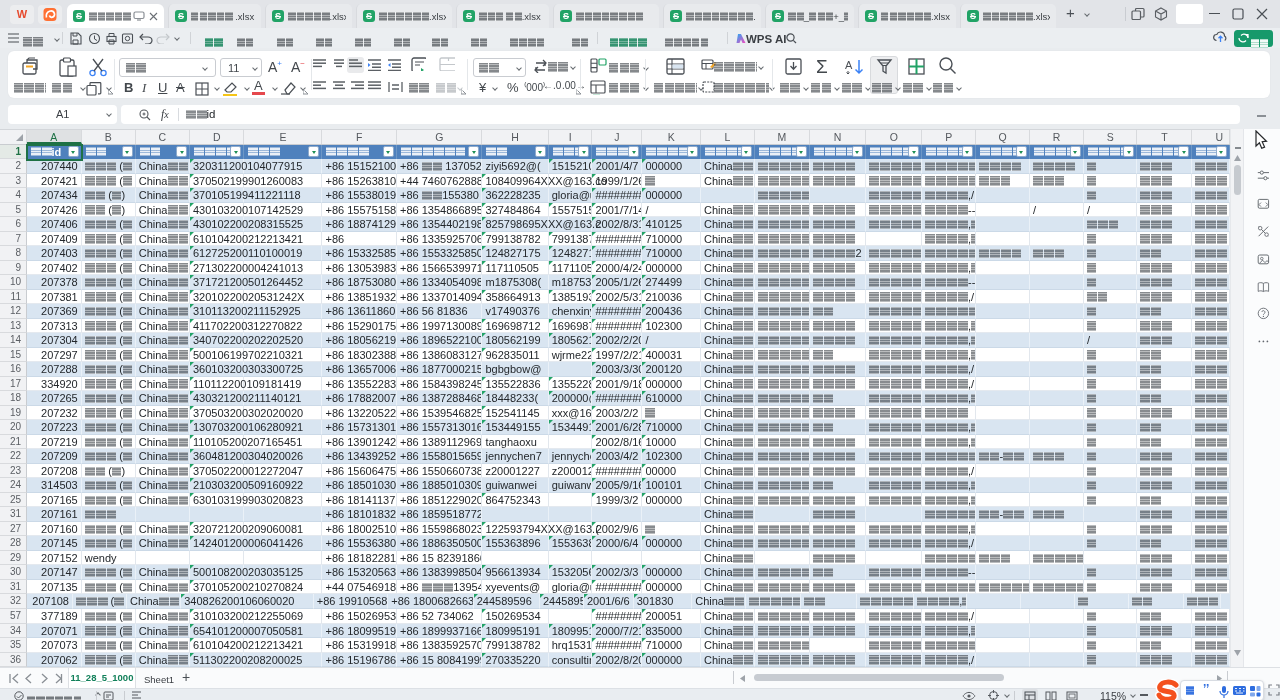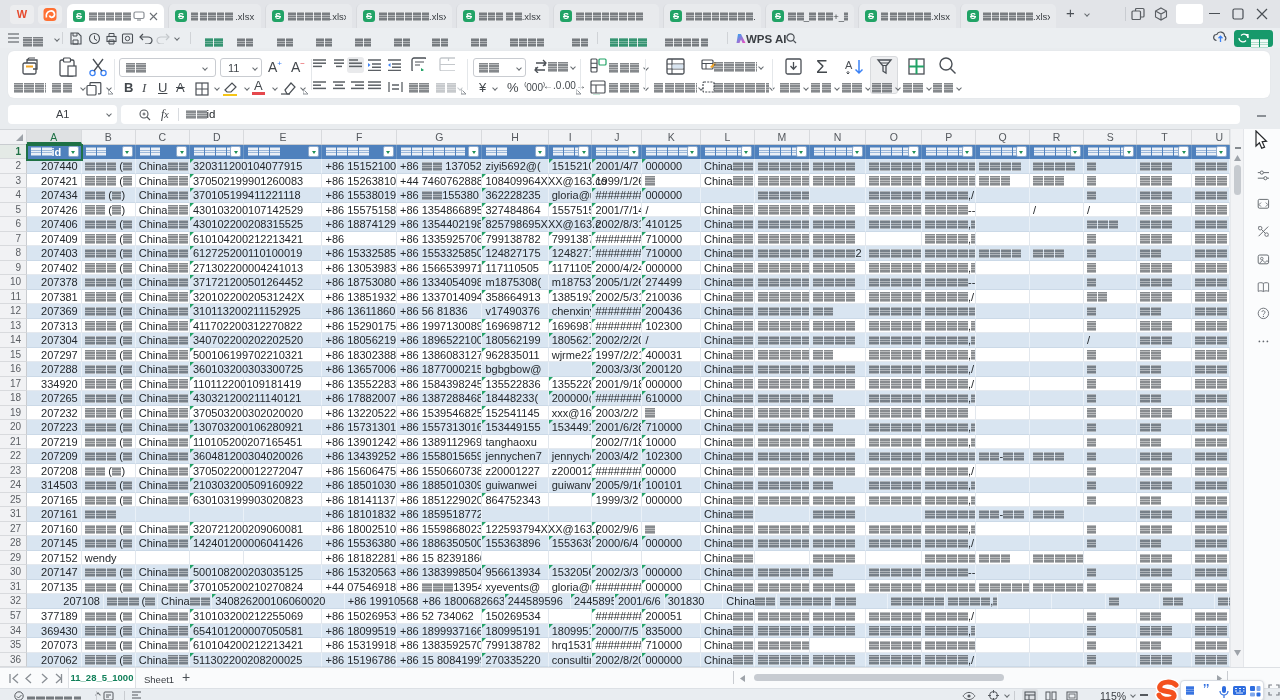--- a/index.html
+++ b/index.html
@@ -1044,21 +1044,21 @@
       <div class="r rw">
         <div class="c ra" style="width:54.75px;">207219</div>
         <div class="c" style="width:54.00px;"><i class="z" style="width:31.5px"></i> (<i class="z" style="width:9.5px"></i></div>
         <div class="c" style="width:54.25px;">China<i class="z" style="width:20.5px"></i></div>
         <div class="c g ov" style="width:54.40px;z-index:2">110105200207165451</div>
         <div class="c" style="width:78.10px;"></div>
         <div class="c" style="width:74.50px;">+86 13901242</div>
         <div class="c" style="width:85.50px;">+86 13891129694</div>
         <div class="c" style="width:66.25px;">tanghaoxu</div>
         <div class="c" style="width:43.75px;"></div>
-        <div class="c ra g" style="width:50.00px;">2002/7/18</div>
+        <div class="c ra g" style="width:50.00px;">2002/8/16</div>
         <div class="c g" style="width:58.50px;">10000</div>
         <div class="c" style="width:54.00px;">China<i class="z" style="width:20.5px"></i></div>
         <div class="c" style="width:55.00px;"><i class="z" style="width:53.5px"></i></div>
         <div class="c" style="width:56.00px;"><i class="z" style="width:42.5px"></i></div>
         <div class="c" style="width:56.50px;"><i class="z" style="width:53.5px"></i></div>
         <div class="c" style="width:53.50px;"><i class="z" style="width:42.5px"></i>,<i class="z" style="width:9.5px"></i></div>
         <div class="c" style="width:54.00px;"></div>
         <div class="c" style="width:54.00px;"></div>
         <div class="c" style="width:53.50px;"><i class="z" style="width:9.5px"></i></div>
         <div class="c" style="width:55.00px;"><i class="z" style="width:20.5px"></i></div>
@@ -1288,21 +1288,21 @@
         <div class="c" style="width:56.00px;"><i class="z" style="width:42.5px"></i></div>
         <div class="c" style="width:56.50px;"><i class="z" style="width:53.5px"></i></div>
         <div class="c" style="width:53.50px;"><i class="z" style="width:53.5px"></i></div>
         <div class="c" style="width:54.00px;"><i class="z" style="width:53.5px"></i></div>
         <div class="c" style="width:54.00px;"><i class="z" style="width:53.5px"></i></div>
         <div class="c" style="width:53.50px;"><i class="z" style="width:9.5px"></i></div>
         <div class="c" style="width:55.00px;"><i class="z" style="width:31.5px"></i></div>
         <div class="c" style="width:37.50px;"><i class="z" style="width:31.5px"></i></div>
       </div>
       <div class="r rb">
-        <div class="c ra" style="width:77px;">207108</div>
+        <div class="c ra" style="width:46px;">207108</div>
         <div class="c" style="width:54.00px;"><i class="z" style="width:31.5px"></i> (<i class="z" style="width:9.5px"></i></div>
         <div class="c" style="width:54.25px;">China<i class="z" style="width:20.5px"></i></div>
         <div class="c g ov" style="width:54.40px;z-index:2">340826200106060020</div>
         <div class="c" style="width:78.10px;"></div>
         <div class="c" style="width:74.50px;">+86 19910568</div>
         <div class="c" style="width:85.50px;">+86 18006826638</div>
         <div class="c g " style="width:66.25px;">244589596</div>
         <div class="c g" style="width:43.75px;">244589596</div>
         <div class="c ra g" style="width:50.00px;">2001/6/6</div>
         <div class="c g" style="width:58.50px;">301830</div>
@@ -1334,30 +1334,30 @@
         <div class="c" style="width:56.00px;"><i class="z" style="width:42.5px"></i></div>
         <div class="c" style="width:56.50px;"><i class="z" style="width:53.5px"></i></div>
         <div class="c" style="width:53.50px;"><i class="z" style="width:42.5px"></i>,/</div>
         <div class="c" style="width:54.00px;"></div>
         <div class="c" style="width:54.00px;"></div>
         <div class="c" style="width:53.50px;"><i class="z" style="width:9.5px"></i></div>
         <div class="c" style="width:55.00px;"><i class="z" style="width:20.5px"></i></div>
         <div class="c" style="width:37.50px;"><i class="z" style="width:31.5px"></i></div>
       </div>
       <div class="r rb">
-        <div class="c ra" style="width:54.75px;">369430</div>
+        <div class="c ra" style="width:54.75px;">207071</div>
         <div class="c" style="width:54.00px;"><i class="z" style="width:31.5px"></i> (<i class="z" style="width:9.5px"></i></div>
         <div class="c" style="width:54.25px;">China<i class="z" style="width:20.5px"></i></div>
         <div class="c g ov" style="width:54.40px;z-index:2">654101200007050581</div>
         <div class="c" style="width:78.10px;"></div>
         <div class="c" style="width:74.50px;">+86 18099519</div>
         <div class="c" style="width:85.50px;">+86 18999371660</div>
         <div class="c g " style="width:66.25px;">180995191</div>
         <div class="c g" style="width:43.75px;">180995191</div>
-        <div class="c ra g" style="width:50.00px;">2000/7/5</div>
+        <div class="c ra g" style="width:50.00px;">2000/7/21</div>
         <div class="c g" style="width:58.50px;">835000</div>
         <div class="c" style="width:54.00px;">China<i class="z" style="width:20.5px"></i></div>
         <div class="c" style="width:55.00px;"><i class="z" style="width:53.5px"></i></div>
         <div class="c" style="width:56.00px;"><i class="z" style="width:42.5px"></i></div>
         <div class="c" style="width:56.50px;"><i class="z" style="width:53.5px"></i></div>
         <div class="c" style="width:53.50px;"><i class="z" style="width:42.5px"></i>,<i class="z" style="width:9.5px"></i></div>
         <div class="c" style="width:54.00px;"></div>
         <div class="c" style="width:54.00px;"></div>
         <div class="c" style="width:53.50px;"><i class="z" style="width:9.5px"></i></div>
         <div class="c" style="width:55.00px;"><i class="z" style="width:31.5px"></i></div>

